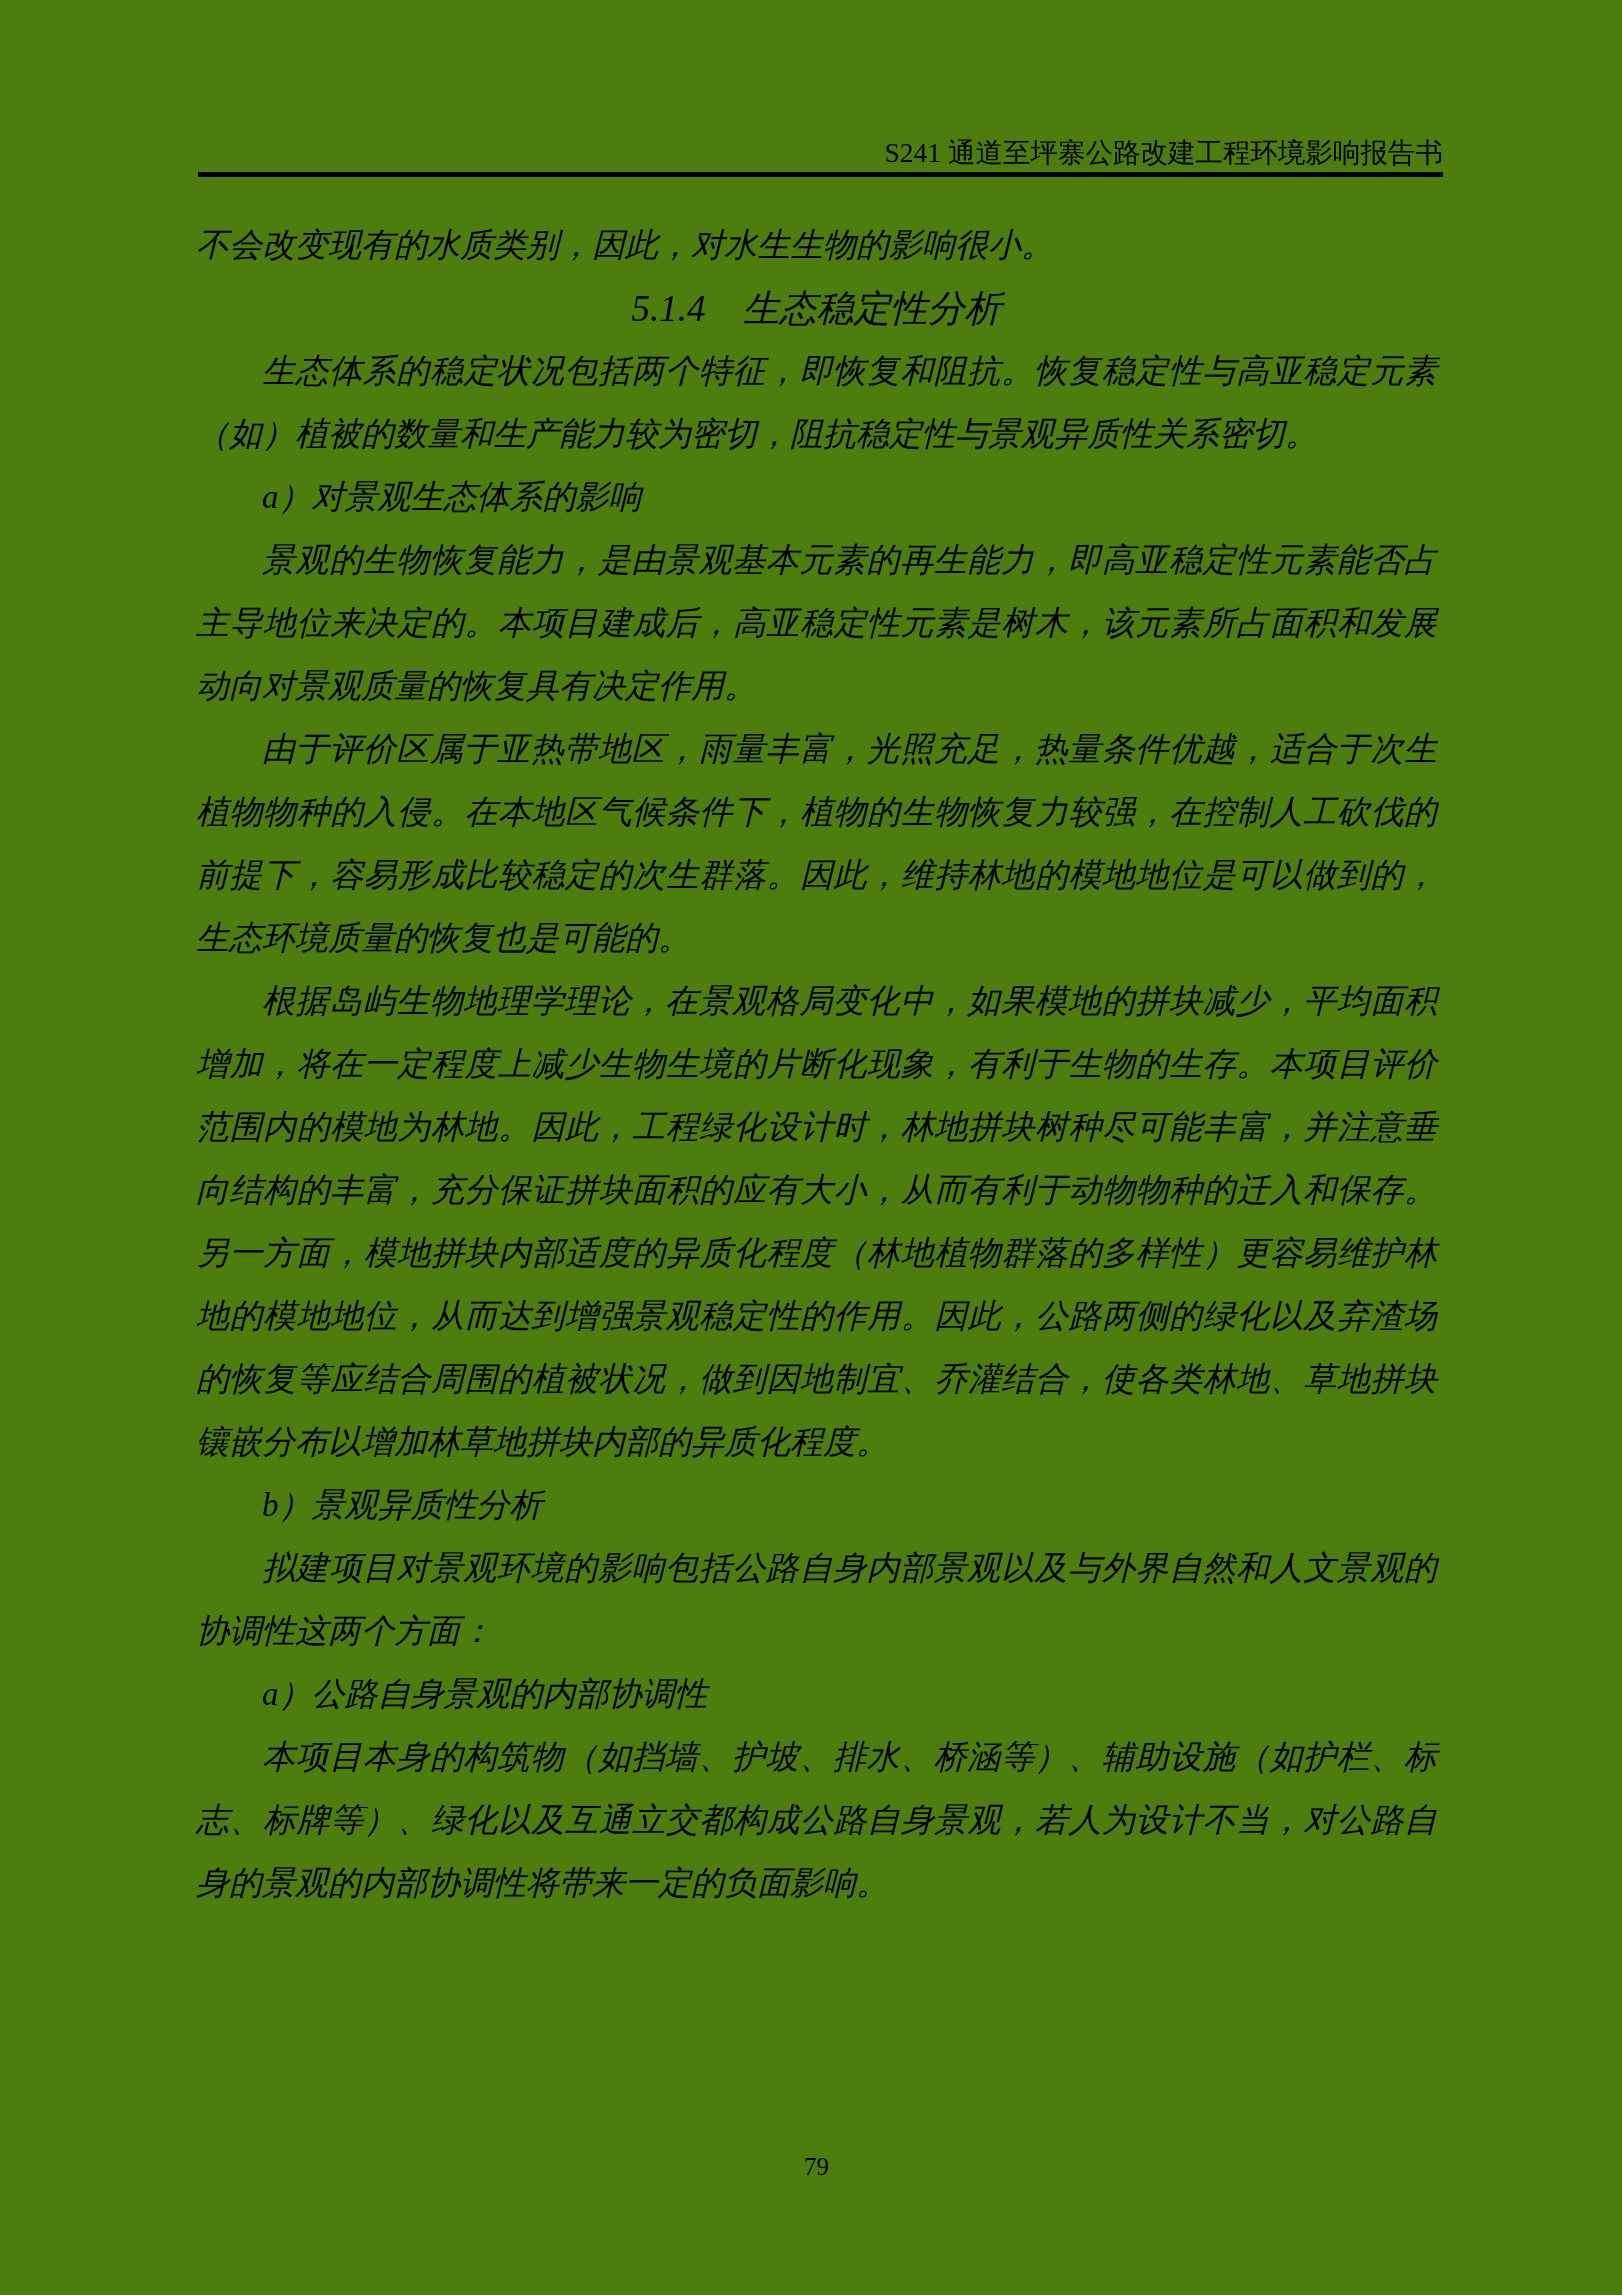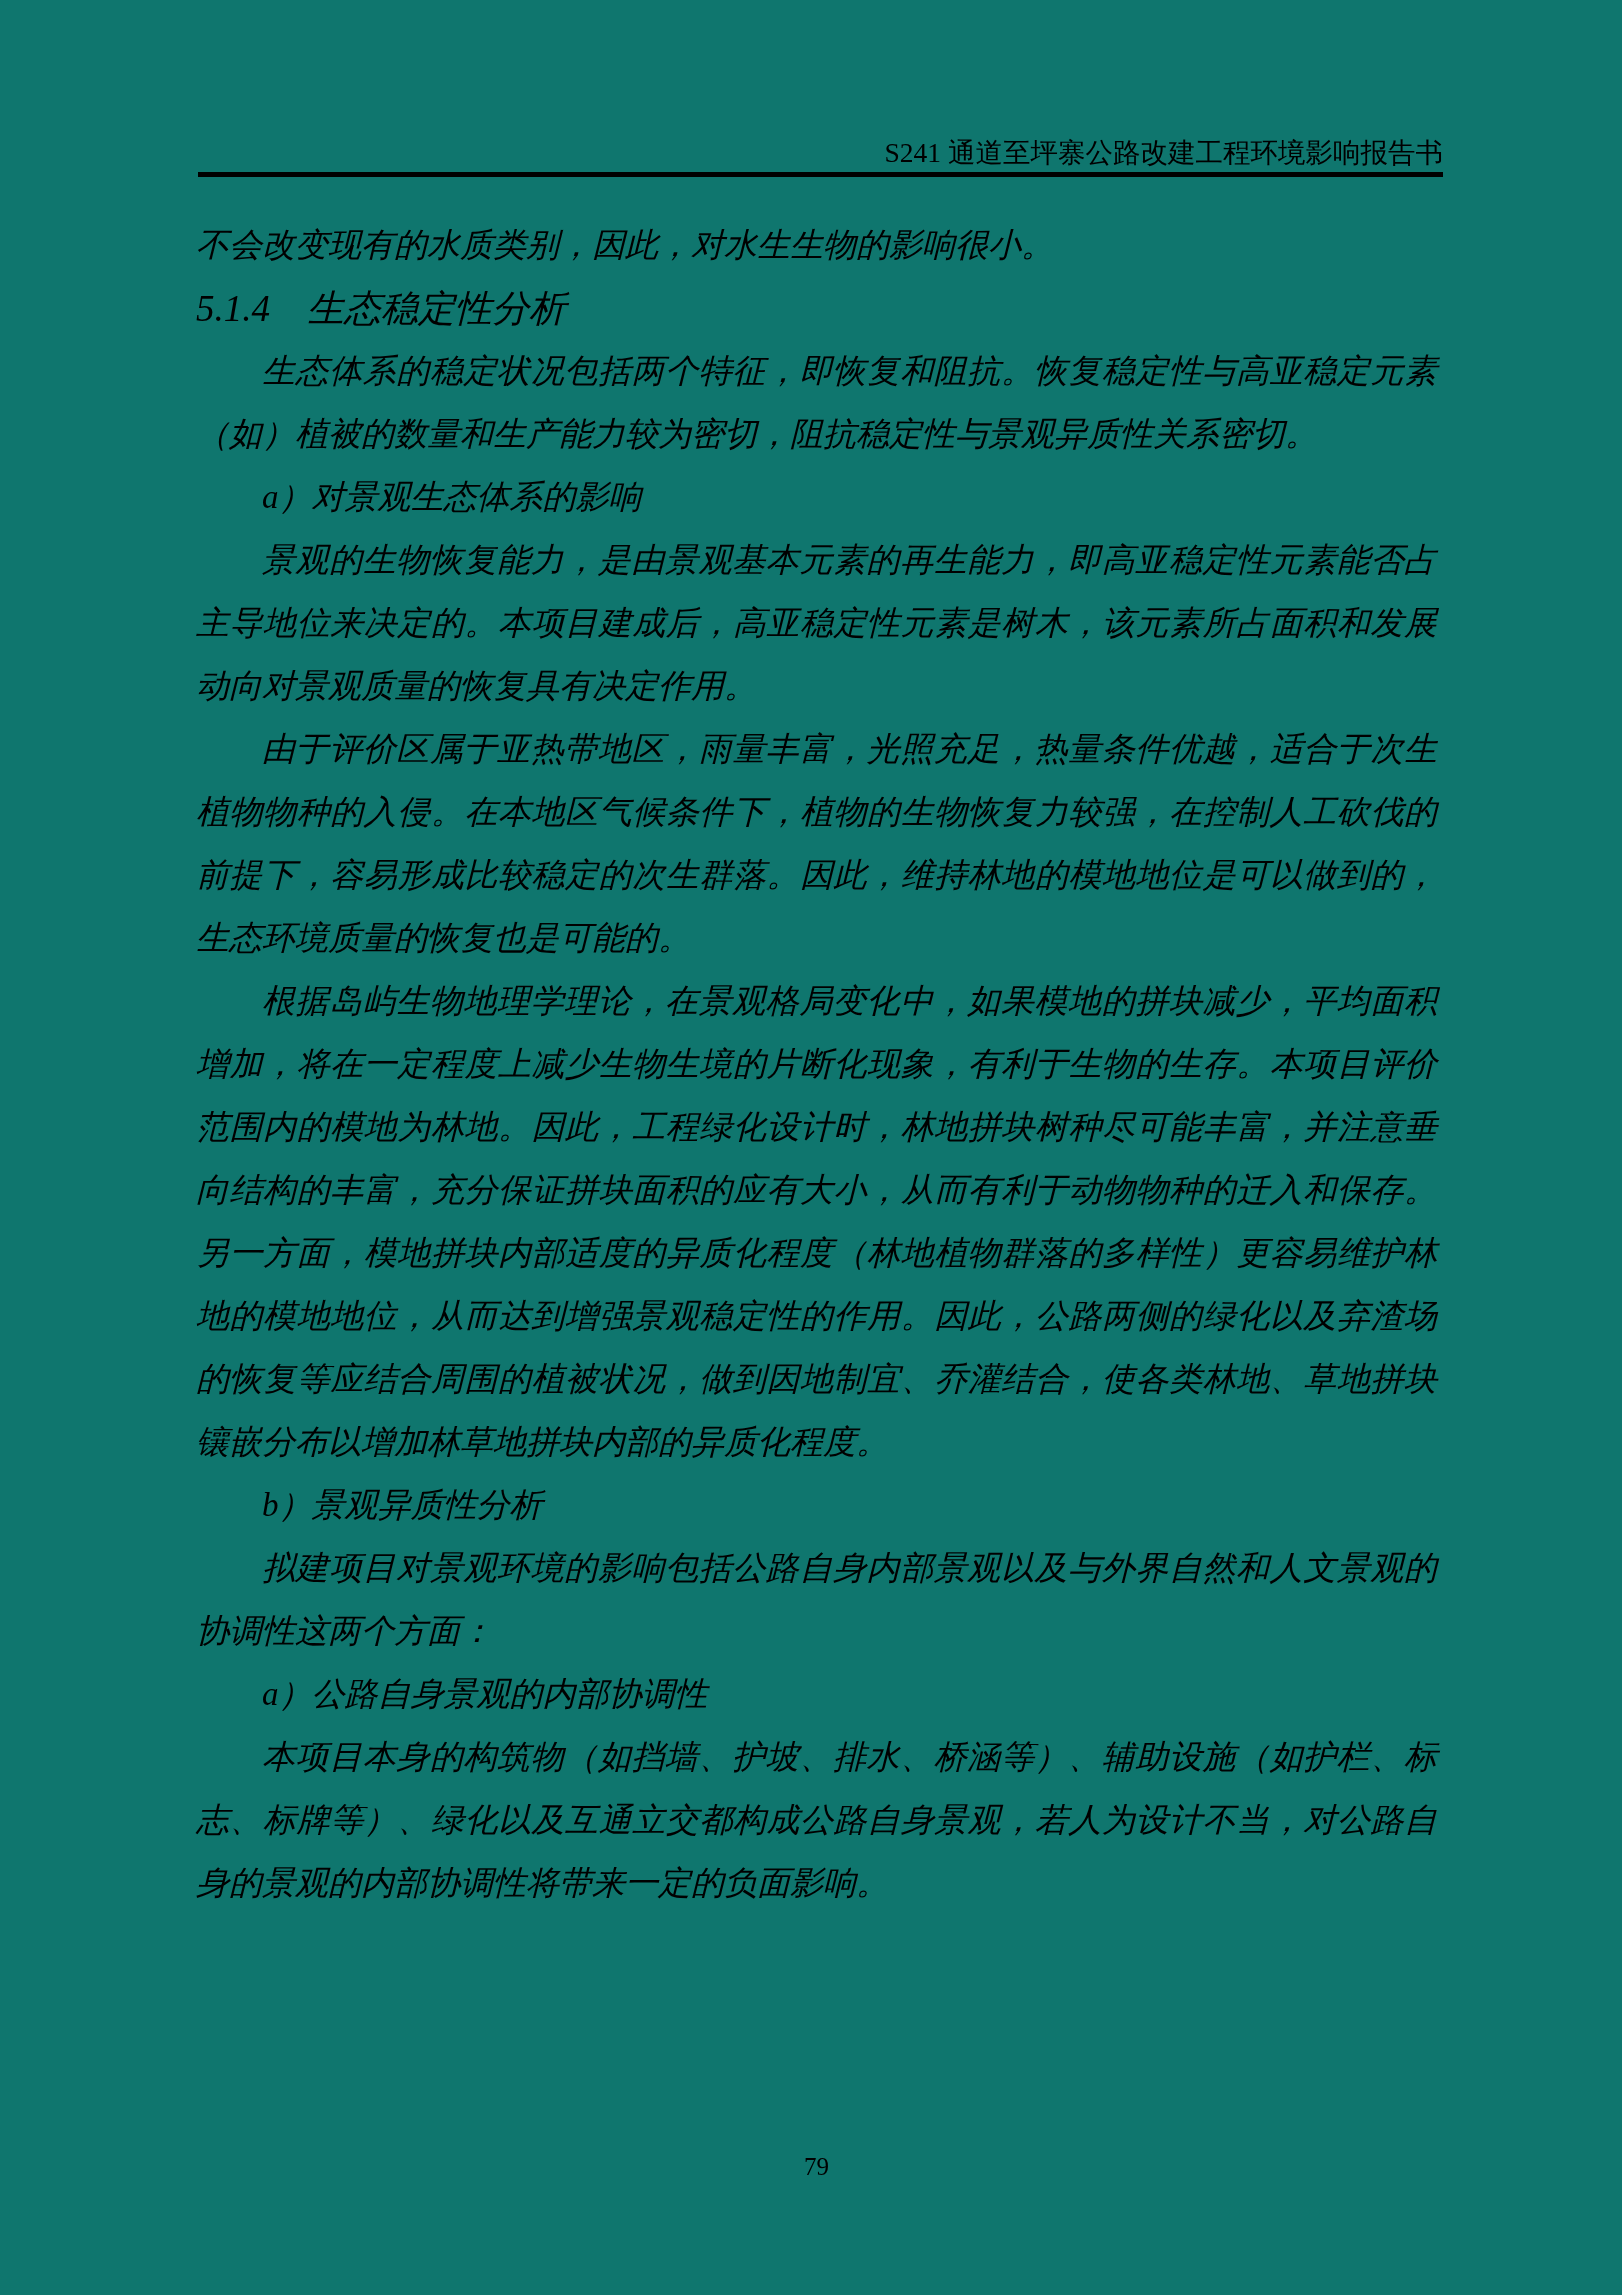--- a/index.html
+++ b/index.html
@@ -4,21 +4,21 @@
 <style>
   html, body {
     margin: 0;
     padding: 0;
     background: #ffffff;
   }
   .page {
     position: relative;
     width: 1622px;
     height: 2295px;
-    background: #0f766e;
+    background: #4d7c0f;
     font-family: "Liberation Serif", "DejaVu Serif", serif;
     color: #000000;
     overflow: hidden;
   }
   .header-title {
     position: absolute;
     top: 137px;
     left: 196px;
     width: 1247px;
     text-align: right;
@@ -51,21 +51,21 @@
   }
   .content p.paragraph {
     text-indent: 2em;
   }
   .content p.continuation {
     text-indent: 0;
   }
   .content p.heading {
     text-indent: 0;
     font-size: 37px;
-    text-align: left;
+    text-align: center;
   }
   .content .hnum {
     margin-right: 37px;
   }
   .page-number {
     position: absolute;
     top: 2150px;
     left: 196px;
     width: 1241px;
     text-align: center;

